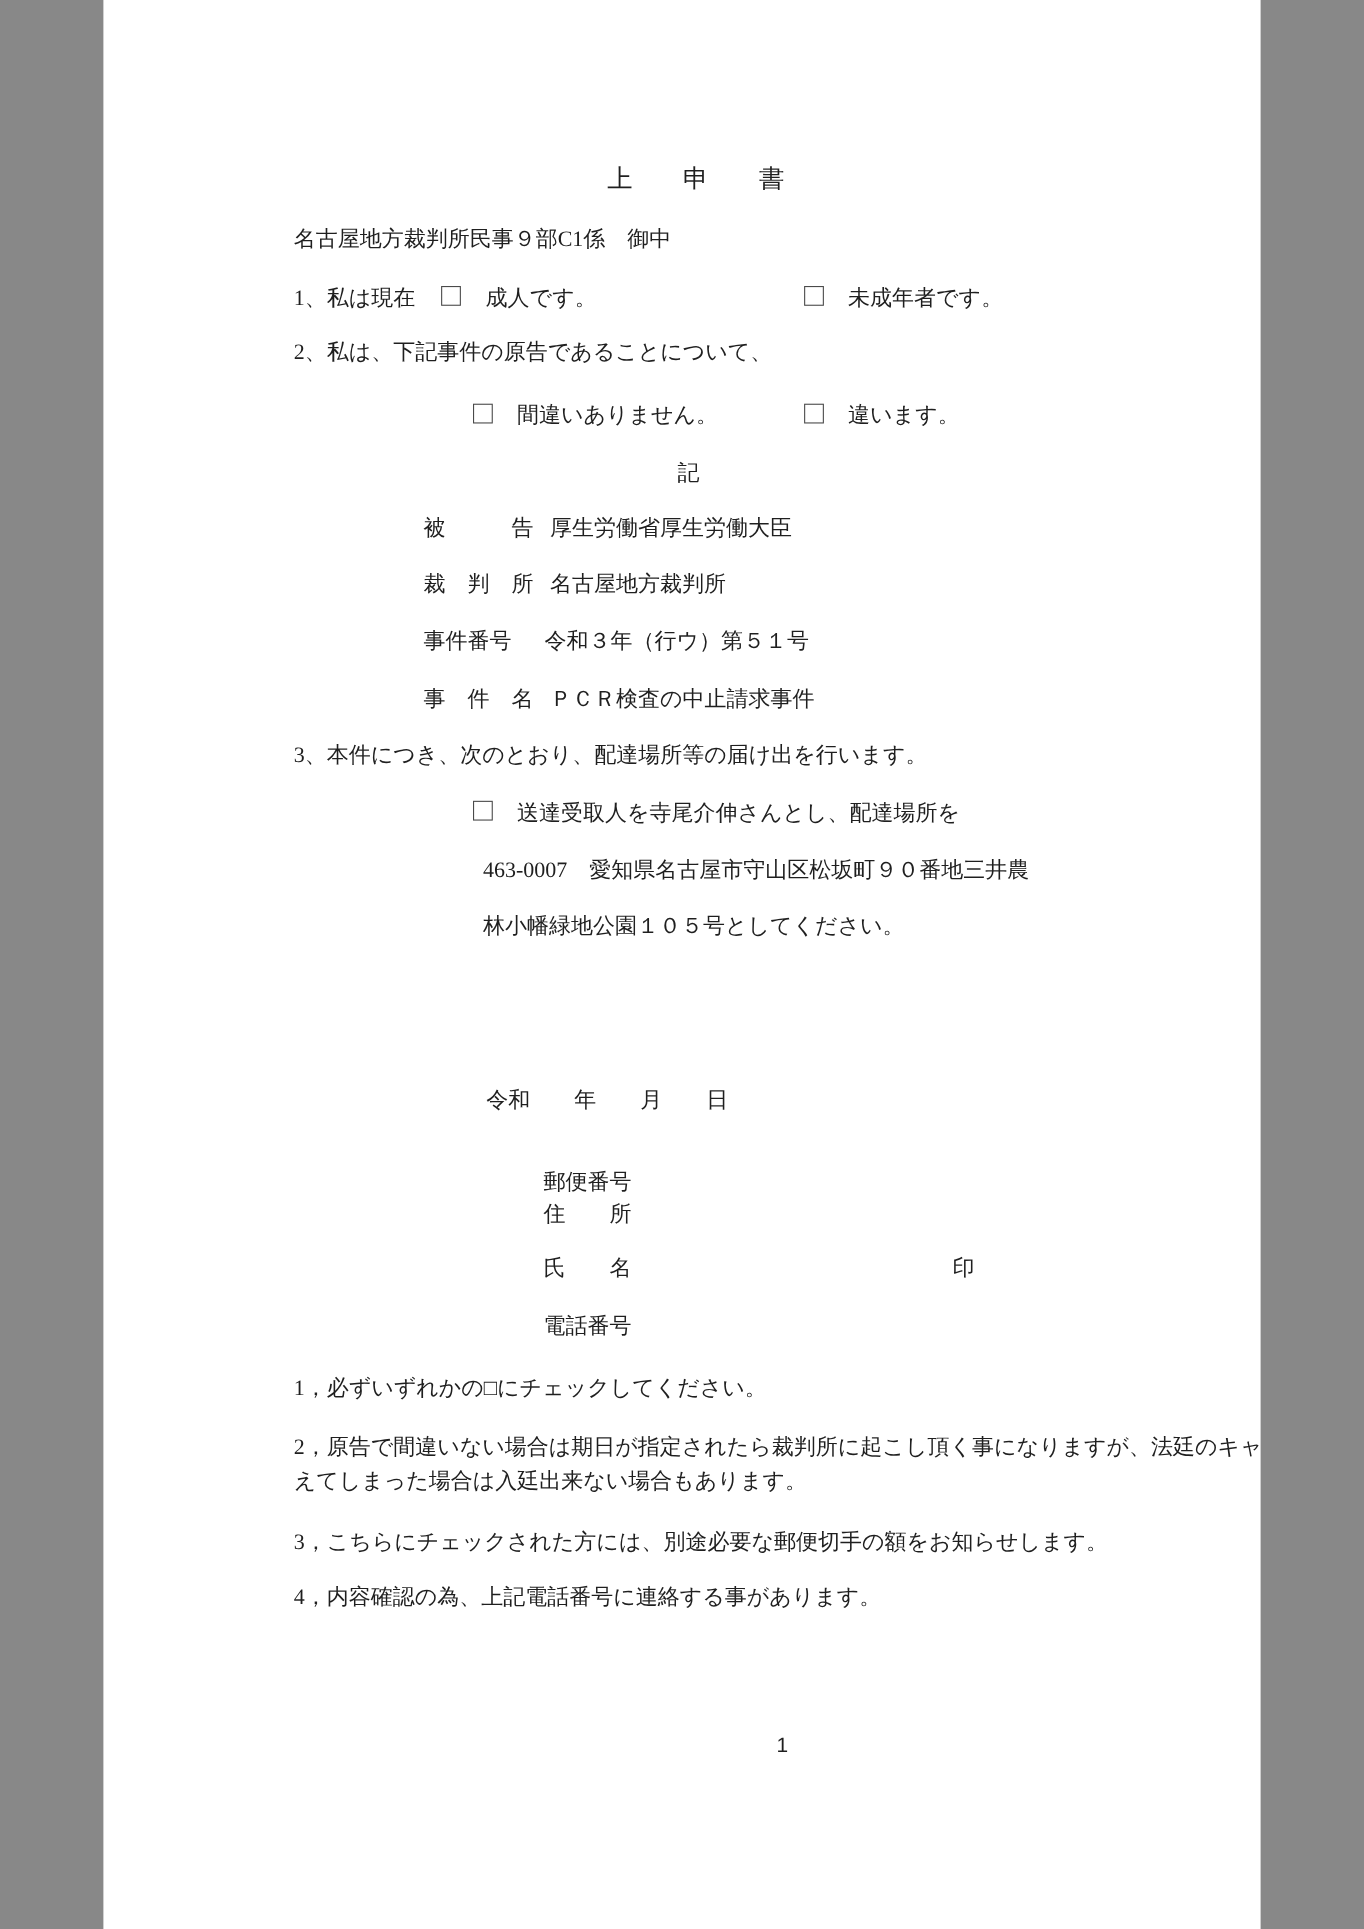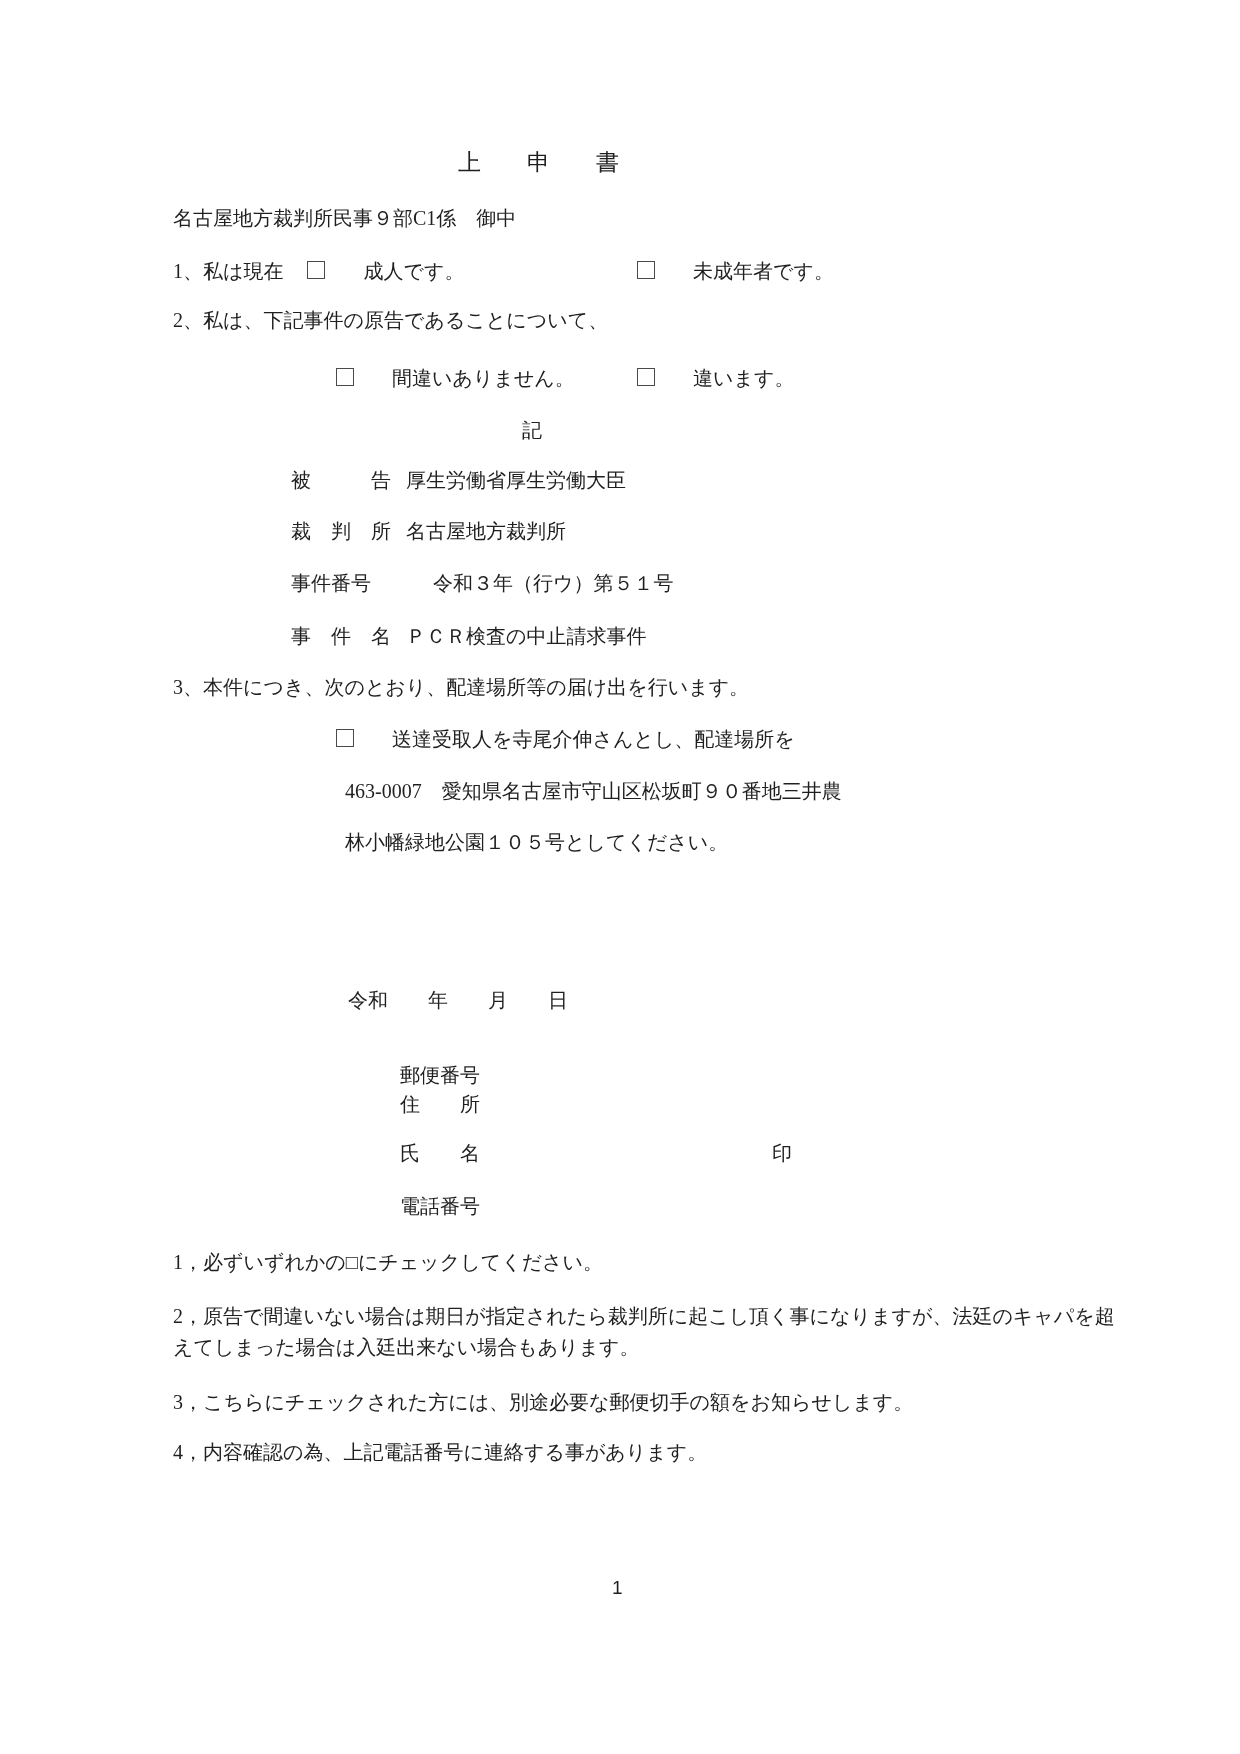--- a/index.html
+++ b/index.html
@@ -1,18 +1,18 @@
 <!DOCTYPE html>
 <html><head>
 <meta charset="utf-8">
 <style>
   html,body{margin:0;padding:0;background:#888;}
   .page{
     position:relative;
-    width:1240px;height:1754px;
+    width:1052px;height:1754px;
     margin:0 auto;
     background:#ffffff;
     font-family:"Liberation Serif","DejaVu Serif",serif;
     color:#1f1f1f;
     font-size:20px;
     overflow:hidden;
   }
   .line{
     position:absolute;
     line-height:30px;
@@ -23,24 +23,24 @@
     line-height:34px;
   }
   .cbx{
     display:inline-block;
     width:16px;height:16px;
     border:1.5px solid #4a4a4a;
     background:#fff;
     vertical-align:-1px;
     margin-right:0;
   }
-  .after-cbx{margin-left:38px;}
+  .after-cbx{margin-left:22px;}
   .opt2{position:absolute;left:464px;top:0;white-space:nowrap;}
   .rv{margin-left:15px;}
-  .rv-wide{margin-left:62px;}
+  .rv-wide{margin-left:30px;}
   .seal{position:absolute;left:372px;top:0;}
   .wrap{
     white-space:normal;
     width:950px;
     line-height:31px;
   }
   .pageno{
     font-family:"Liberation Sans","DejaVu Sans",sans-serif;
     font-size:19px;
   }

